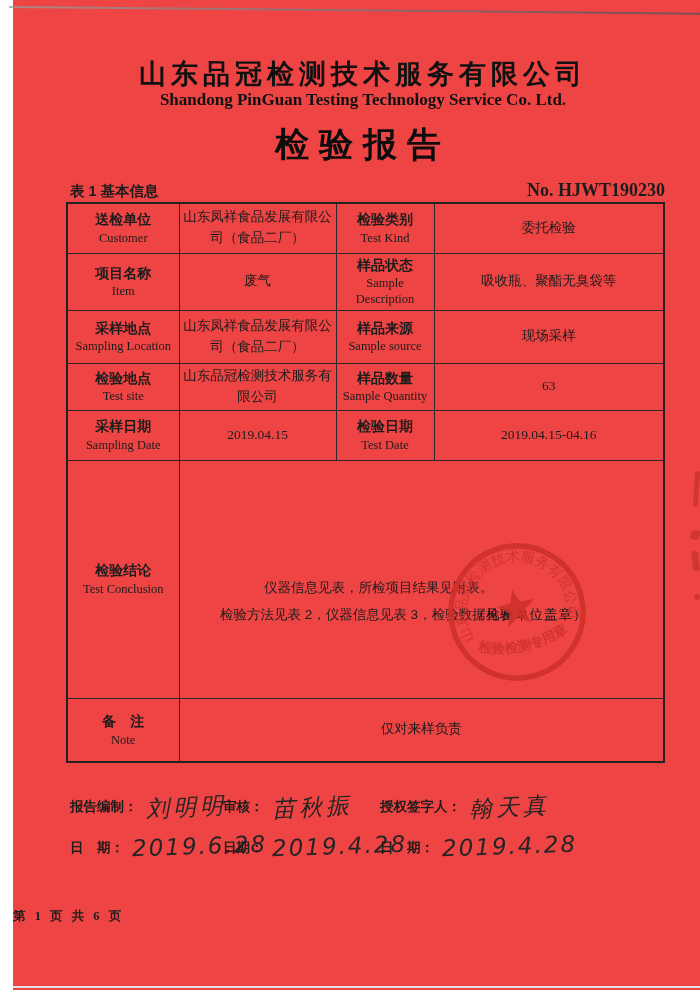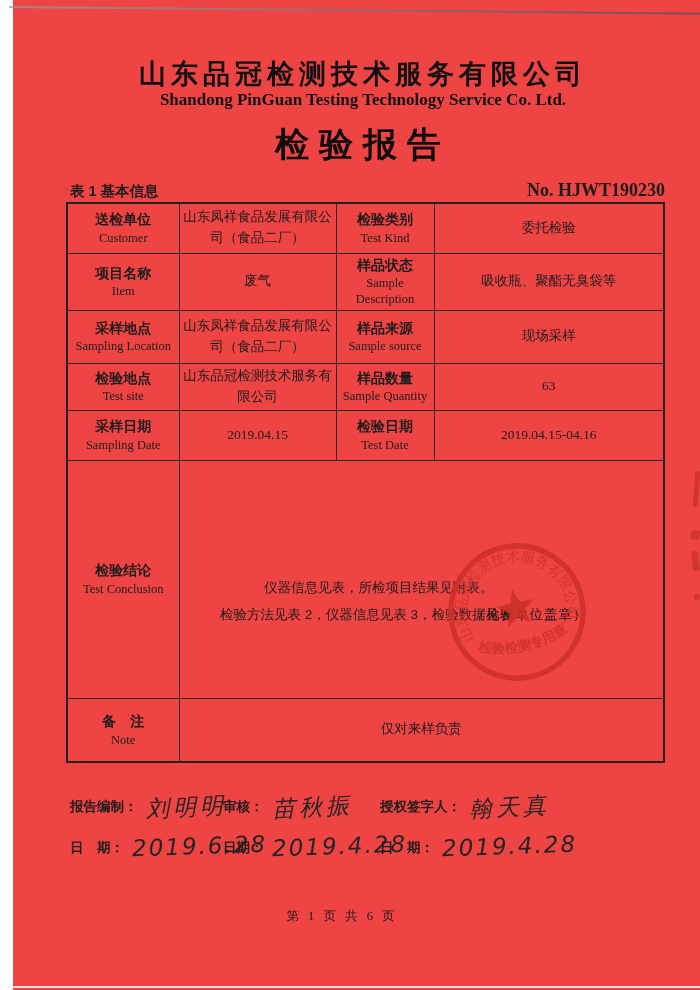--- a/index.html
+++ b/index.html
@@ -48,22 +48,22 @@
 
   .sig-group{position:absolute;display:flex;align-items:flex-start;white-space:nowrap;}
   .sig-label{font-size:13.5px;font-weight:bold;padding-top:6px;}
   .handwrite{font-size:23px;color:#242424;transform:rotate(-3deg);letter-spacing:4px;
        font-style:italic;font-family:"DejaVu Sans",sans-serif;margin-left:8px;}
   .hand-date{font-size:23px;color:#242424;transform:rotate(-2deg);letter-spacing:2px;
        font-style:italic;font-family:"DejaVu Sans",sans-serif;margin-left:8px;}
   .g1{left:57px;} .g2{left:210px;} .g3{left:367px;}
   .row-sign{top:792px;} .row-date{top:833px;}
 
-  .page-num{position:absolute;left:0;top:908px;width:658px;text-align:center;font-size:12.5px;
-       font-family:"Liberation Serif",serif;letter-spacing:3px;}
+  .page-num{position:absolute;left:0;top:908px;width:658px;text-align:left;font-size:12.5px;
+       font-family:"Liberation Serif",serif;letter-spacing:3px;font-weight:bold;}
 </style>
 </head>
 <body>
 
 <div class="page">
 
   <div class="scanline-top"></div>
   <div class="scanline-bottom"></div>
 
   <div class="center company-cn">山东品冠检测技术服务有限公司</div>

